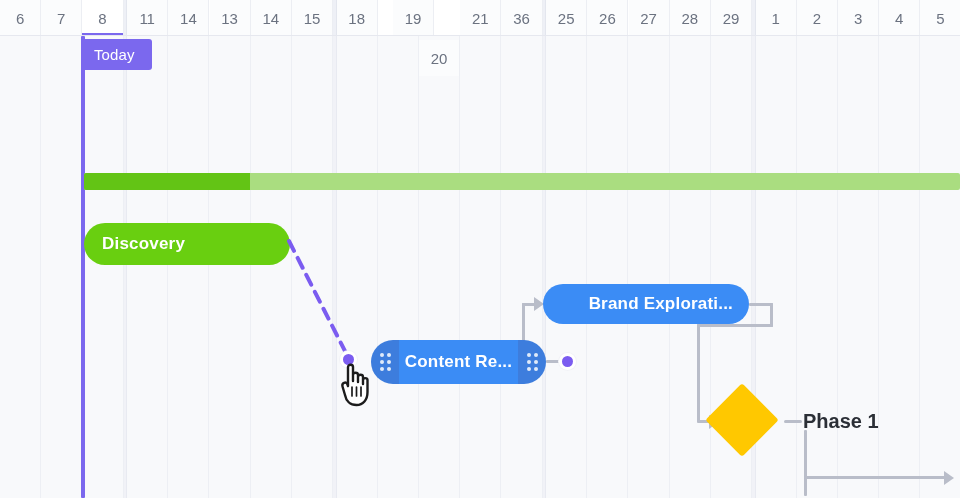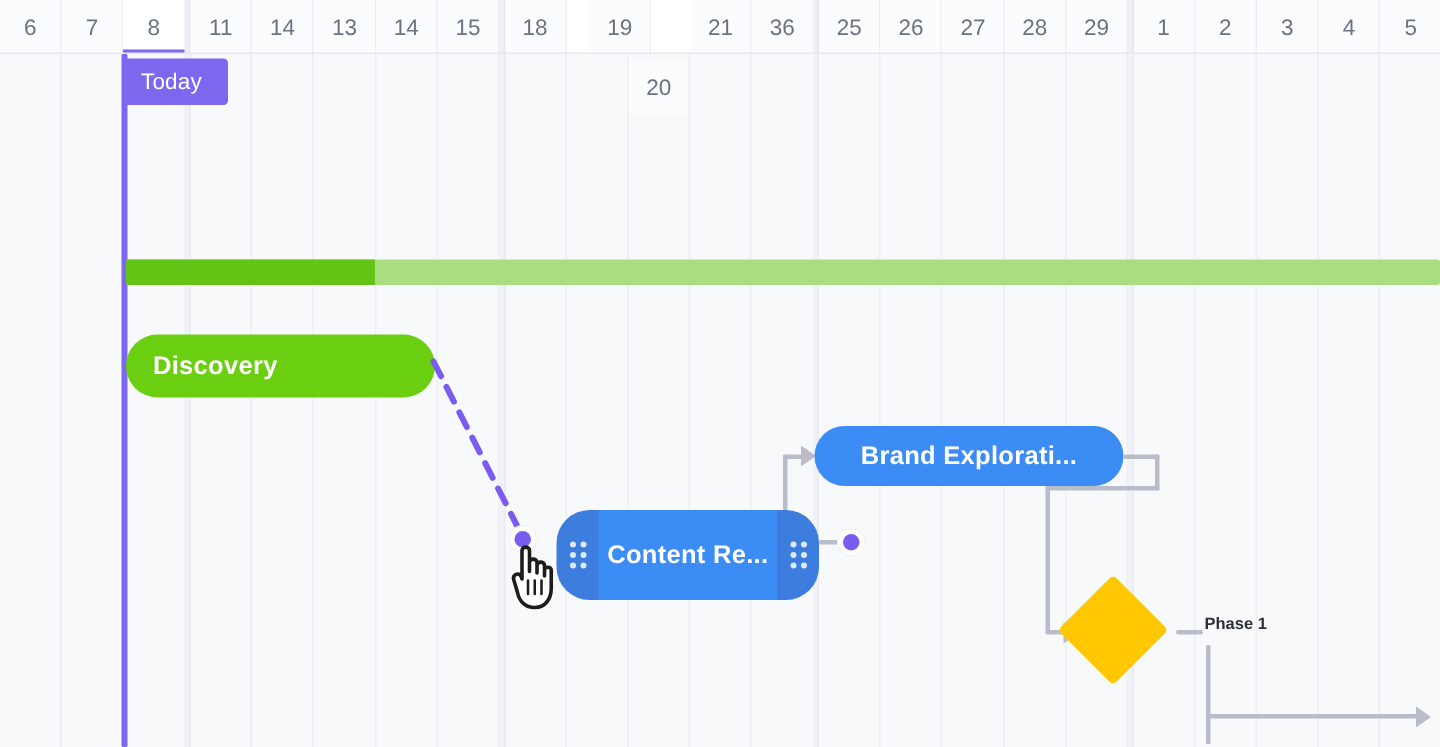--- a/index.html
+++ b/index.html
@@ -43,25 +43,25 @@
   
   .bar-sel{position:absolute;border-radius:22px;background:#3d7ddd;overflow:hidden;display:flex;align-items:stretch;}
   .bar-sel-mid{position:absolute;left:28px;right:28px;top:0;bottom:0;background:#3b8cf5;}
   .grip{position:absolute;top:0;bottom:0;width:28px;display:flex;align-items:center;justify-content:center;}
   .grip.l{left:0;} .grip.r{right:0;}
   .dots{display:grid;grid-template-columns:repeat(2,4px);grid-template-rows:repeat(3,4px);gap:3px;}
   .dots i{display:block;width:4px;height:4px;border-radius:50%;background:#dfeaf9;}
   .bar-sel .bar-label{position:relative;z-index:3;width:100%;text-align:center;padding:0 26px;box-sizing:border-box;
                       text-overflow:clip;}
 
-  .bar-blue{background:#3b8cf5;justify-content:center;}
+  .bar-blue{background:#3b8cf5;justify-content:flex-end;}
 
   
   .diamond{position:absolute;background:#ffc800;transform:rotate(45deg);border-radius:3px;}
-  .ms-label{position:absolute;font-size:11px;font-weight:bold;color:#2b2f36;white-space:nowrap;}
+  .ms-label{position:absolute;font-size:20px;font-weight:bold;color:#2b2f36;white-space:nowrap;}
   .ms-stem{position:absolute;height:3px;background:#b9bdc9;border-radius:2px;}
 
   
   .conn{position:absolute;background:#b9bdc9;}
   .conn.h{height:3px;border-radius:1px;}
   .conn.v{width:3px;border-radius:1px;}
   .arrow-r{position:absolute;width:0;height:0;border-top:7px solid transparent;border-bottom:7px solid transparent;
            border-left:10px solid #b9bdc9;}
 
   
@@ -162,21 +162,21 @@
     <span class="bar-label">Brand Explorati...</span>
   </div>
 
   <div class="conn h" style="left:749px;top:303px;width:24px;"></div>
   <div class="conn v" style="left:770px;top:303px;height:24px;"></div>
   <div class="conn h" style="left:697px;top:324px;width:76px;"></div>
   <div class="conn v" style="left:697px;top:324px;height:98px;"></div>
   <div class="conn h" style="left:697px;top:420px;width:16px;"></div>
   <div class="arrow-r" style="left:709px;top:415px;"></div>
 
-  <div class="bar-sel" style="left:371px;top:340px;width:175px;height:60px;">
+  <div class="bar-sel" style="left:371px;top:340px;width:175px;height:44px;">
     <div class="bar-sel-mid"></div>
     <div class="grip l">
       <span class="dots">
           <i></i>
           <i></i>
           <i></i>
           <i></i>
           <i></i>
           <i></i>
         </span>

